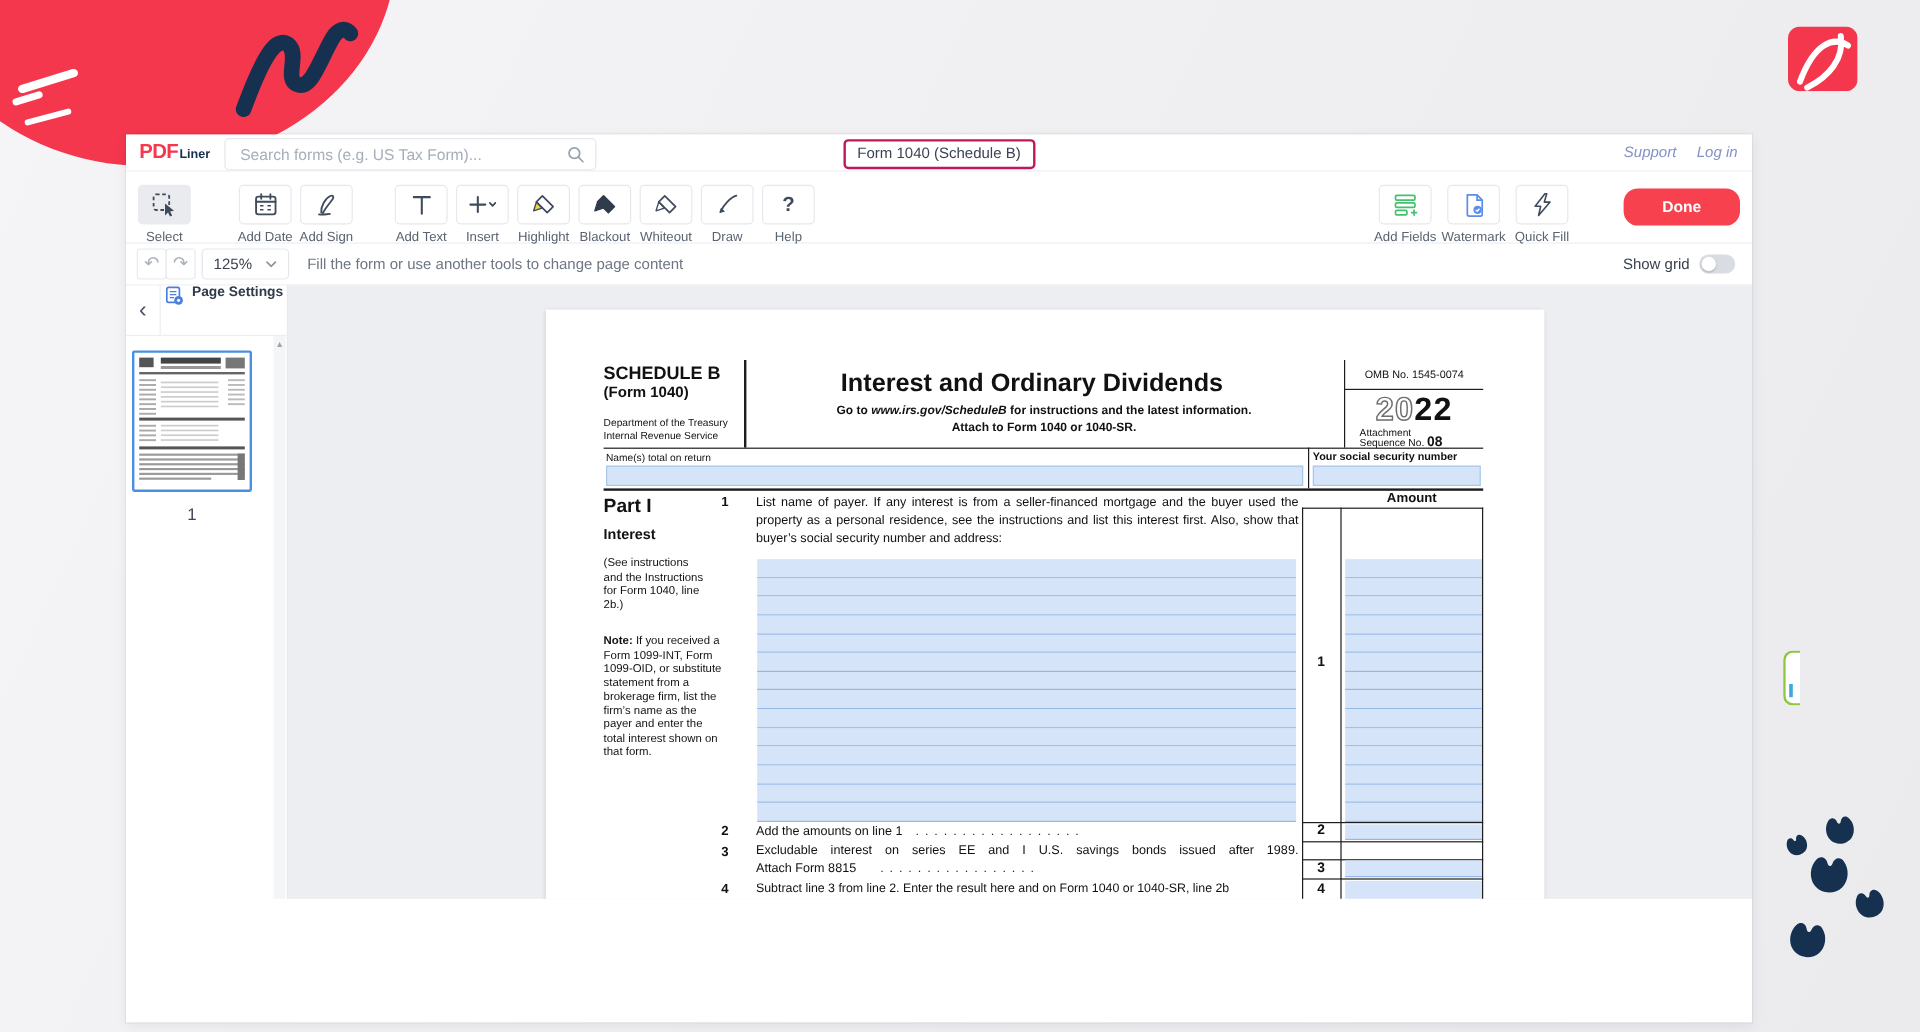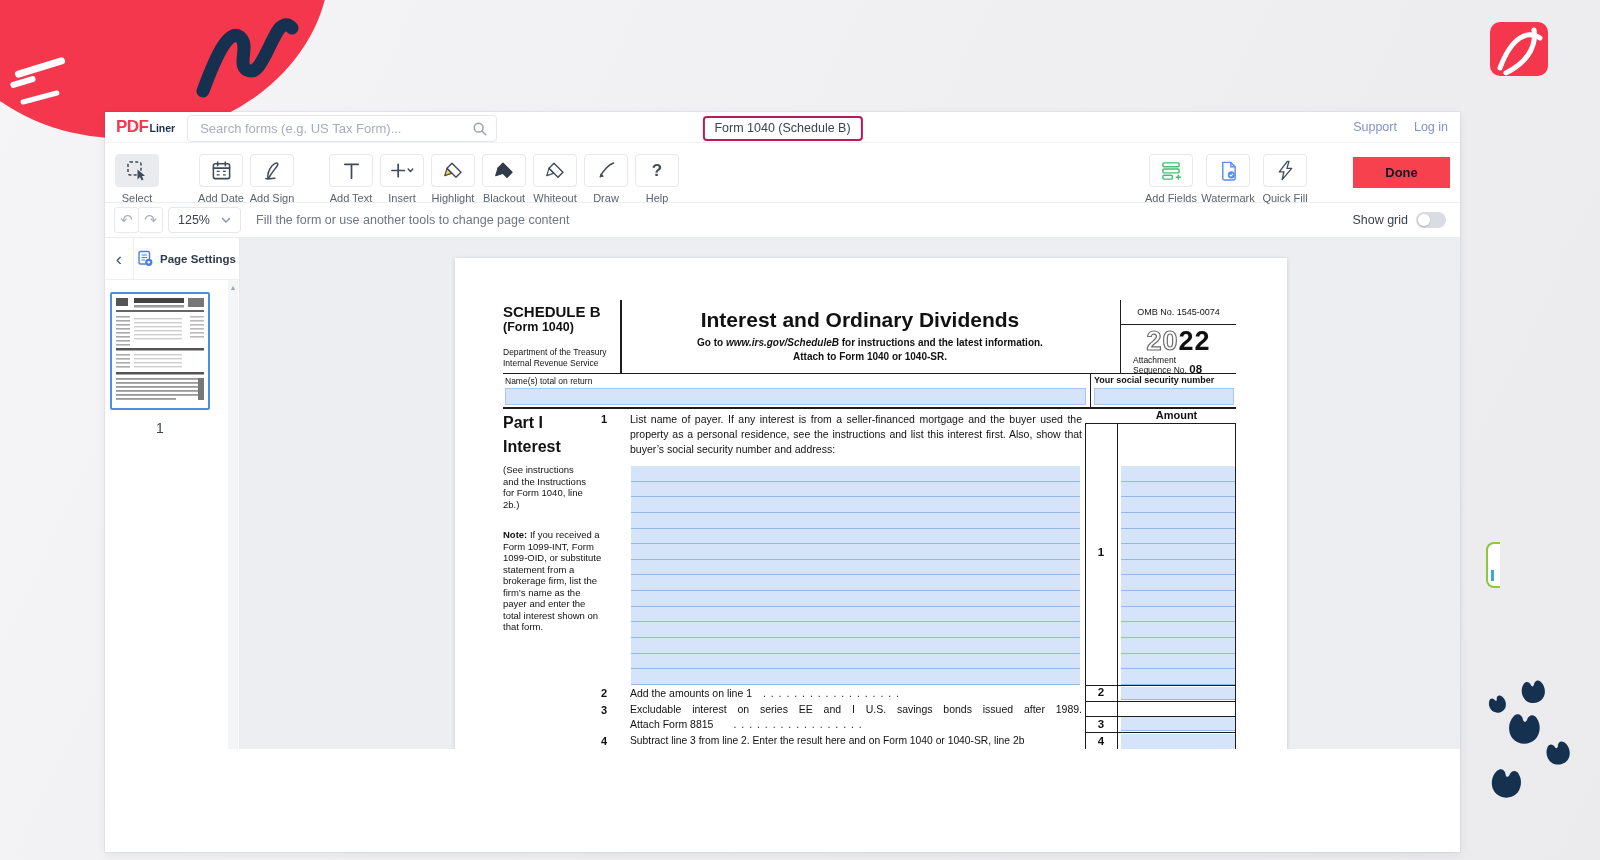--- a/index.html
+++ b/index.html
@@ -31,33 +31,33 @@
   .logo .liner { font-size:10.5px; font-weight:700; color:#16304f; margin-left:1px; }
   .searchwrap { position:relative; width:310px; height:27px; margin-top:2px; }
   .searchwrap input { width:100%; height:100%; border:1px solid #e4e7ec; border-radius:4px;
                       padding:0 32px 0 12px; font-size:13px; color:#3a4452; font-family:inherit; background:#fff; }
   .searchwrap input::placeholder { color:#a6aebb; }
   .searchwrap .sicon { position:absolute; right:9px; top:5px; }
   .form-badge { position:absolute; left:50%; transform:translateX(-50%); top:4px;
                 border:2px solid #be185d; border-radius:4px; background:#fff;
                 padding:3px 10px 4px; font-size:12.5px; color:#3a4452; white-space:nowrap; }
   .hlinks { margin-left:auto; display:flex; gap:17px; padding-right:12px; }
-  .hlinks span { font-size:12.5px; color:#8392c8; cursor:pointer; }
+  .hlinks span { font-size:12.5px; color:#8392c8; cursor:pointer;font-style:italic; }
 
   
   .toolbar { height:60px; display:flex; align-items:flex-start; padding:11px 10px 0 9px; border-bottom:1px solid #edeef1; }
   .tool { display:flex; flex-direction:column; align-items:center; width:46px; cursor:pointer; }
   .tool .ibox { width:44px; height:33px; border:1px solid #e5e8ec; border-radius:4px; background:#fff;
                 display:flex; align-items:center; justify-content:center; }
   .tool.active .ibox { background:#e9ebee; border-color:#e9ebee; }
   .tool .tlabel { margin-top:5px; font-size:11px; color:#5a6370; white-space:nowrap; }
   .tb-gap1 { width:38px; } .tb-gap2 { width:33px; }
   .tools-right { margin-left:auto; display:flex; gap:11px; }
-  .done-btn { margin-left:45px; margin-top:3px; width:97px; height:31px; background:#f8414f; color:#0f172a;
-              border:none; border-radius:0; font-size:13px; font-weight:700; font-family:inherit; cursor:pointer; }
+  .done-btn { margin-left:45px; margin-top:3px; width:97px; height:31px; background:#f8414f; color:#ffffff;
+              border:none; border-radius:12px; font-size:13px; font-weight:700; font-family:inherit; cursor:pointer; }
   .qmark { font-size:17px; font-weight:700; color:#3f4b5b; }
 
   
   .subbar { height:35px; display:flex; align-items:center; padding:0 14px 0 9px; border-bottom:1px solid #ebedf0; }
   .ur-btn { width:25px; height:26px; border:1px solid #e8eaee; background:#fff; border-radius:3px;
             color:#aab1bc; font-size:15px; line-height:24px; text-align:center; cursor:pointer; }
   .ur-btn + .ur-btn { margin-left:-1px; border-radius:3px; }
   .zoombox { margin-left:5px; width:73px; height:26px; border:1px solid #e4e7eb; border-radius:4px;
              display:flex; align-items:center; justify-content:space-between; padding:0 9px; cursor:pointer; }
   .zoombox .zval { font-size:12.5px; color:#39424e; }
@@ -67,21 +67,21 @@
   .switch { width:30px; height:16px; border-radius:8px; background:#d9dce2; position:relative; cursor:pointer; }
   .switch .knob { position:absolute; left:2px; top:2px; width:12px; height:12px; border-radius:50%;
                   background:#fff; box-shadow:0 1px 2px rgba(0,0,0,.2); }
 
   
   .app-body { position:relative; height:511px; display:flex; }
   .sidebar { width:135px; background:#fff; border-right:1px solid #e7e9ed; position:relative; }
   .sb-head { height:42px; display:flex; align-items:stretch; border-bottom:1px solid #eceef1; }
   .sb-collapse { width:28px; display:flex; align-items:center; justify-content:center;
                  font-size:19px; color:#4a5568; cursor:pointer; }
-  .sb-tab { flex:1; border-left:1px solid #eceef1; display:flex; align-items:center; gap:6px;
+  .sb-tab { flex:1; border-left:1px solid #eceef1; display:flex; gap:6px;
             justify-content:center; cursor:pointer; }
   .sb-tab .pslabel { font-size:11.5px; font-weight:700; color:#2f3a4a; }
   .thumb-area { position:relative; padding-top:12px; height:469px; }
   .thumb { position:absolute; left:5px; top:12px; width:100px; height:118px; background:#fff;
            border:2px solid #4a90e2; border-radius:2px; cursor:pointer; }
   .pagenum { position:absolute; left:5px; top:140px; width:100px; text-align:center;
              font-size:14px; color:#3c4654; }
   .sb-scroll { position:absolute; right:1px; top:0; width:10px; height:469px; background:#f4f5f7; }
   .sb-scroll .arrow { display:block; text-align:center; font-size:7px; color:#9aa2ae; padding-top:4px; cursor:pointer; }
 
@@ -415,21 +415,21 @@
           <div class="hl" style="left:48px;top:115px;width:733px;"></div>
 
           <div class="abs f-small" style="left:50px;top:118px;">Name(s) total on return</div>
           <div class="abs f-small f-bold" style="left:639px;top:117px;font-size:9px;">Your social security number</div>
           <div class="vl" style="left:635px;top:115px;height:34px;"></div>
           <div class="bluefield" style="left:50px;top:130px;width:581px;height:17px;"></div>
           <div class="bluefield" style="left:639px;top:130px;width:140px;height:17px;"></div>
           <div class="hl" style="left:48px;top:149px;width:733px;height:2px;"></div>
 
           <div class="abs f-bold" style="left:48px;top:156px;font-size:16px;">Part I</div>
-          <div class="abs f-bold" style="left:48px;top:180px;font-size:16px;">Interest</div>
+          <div class="abs f-bold" style="left:48px;top:180px;font-size:12px;">Interest</div>
           <div class="abs" style="left:48px;top:206px;width:84px;font-size:9.5px;line-height:11.5px;">(See instructions and the Instructions for Form 1040, line 2b.)</div>
           <div class="abs" style="left:48px;top:271px;width:102px;font-size:9.5px;line-height:11.5px;">
             <span class="f-bold">Note:</span><span> If you received a Form 1099-INT, Form 1099-OID, or substitute statement from a brokerage firm, list the firm’s name as the payer and enter the total interest shown on that form.</span>
           </div>
 
           <div class="abs f-bold" style="left:146px;top:155px;font-size:11px;">1</div>
           <div class="abs" style="left:175px;top:154px;width:452px;font-size:10.5px;line-height:14.8px;text-align:justify;">List name of payer. If any interest is from a seller-financed mortgage and the buyer used the property as a personal residence, see the instructions and list this interest first. Also, show that buyer’s social security number and address:</div>
 
           <div class="abs f-bold ctr" style="left:662px;top:151px;width:119px;font-size:11px;">Amount</div>
           <div class="hl" style="left:630px;top:165px;width:151px;"></div>

